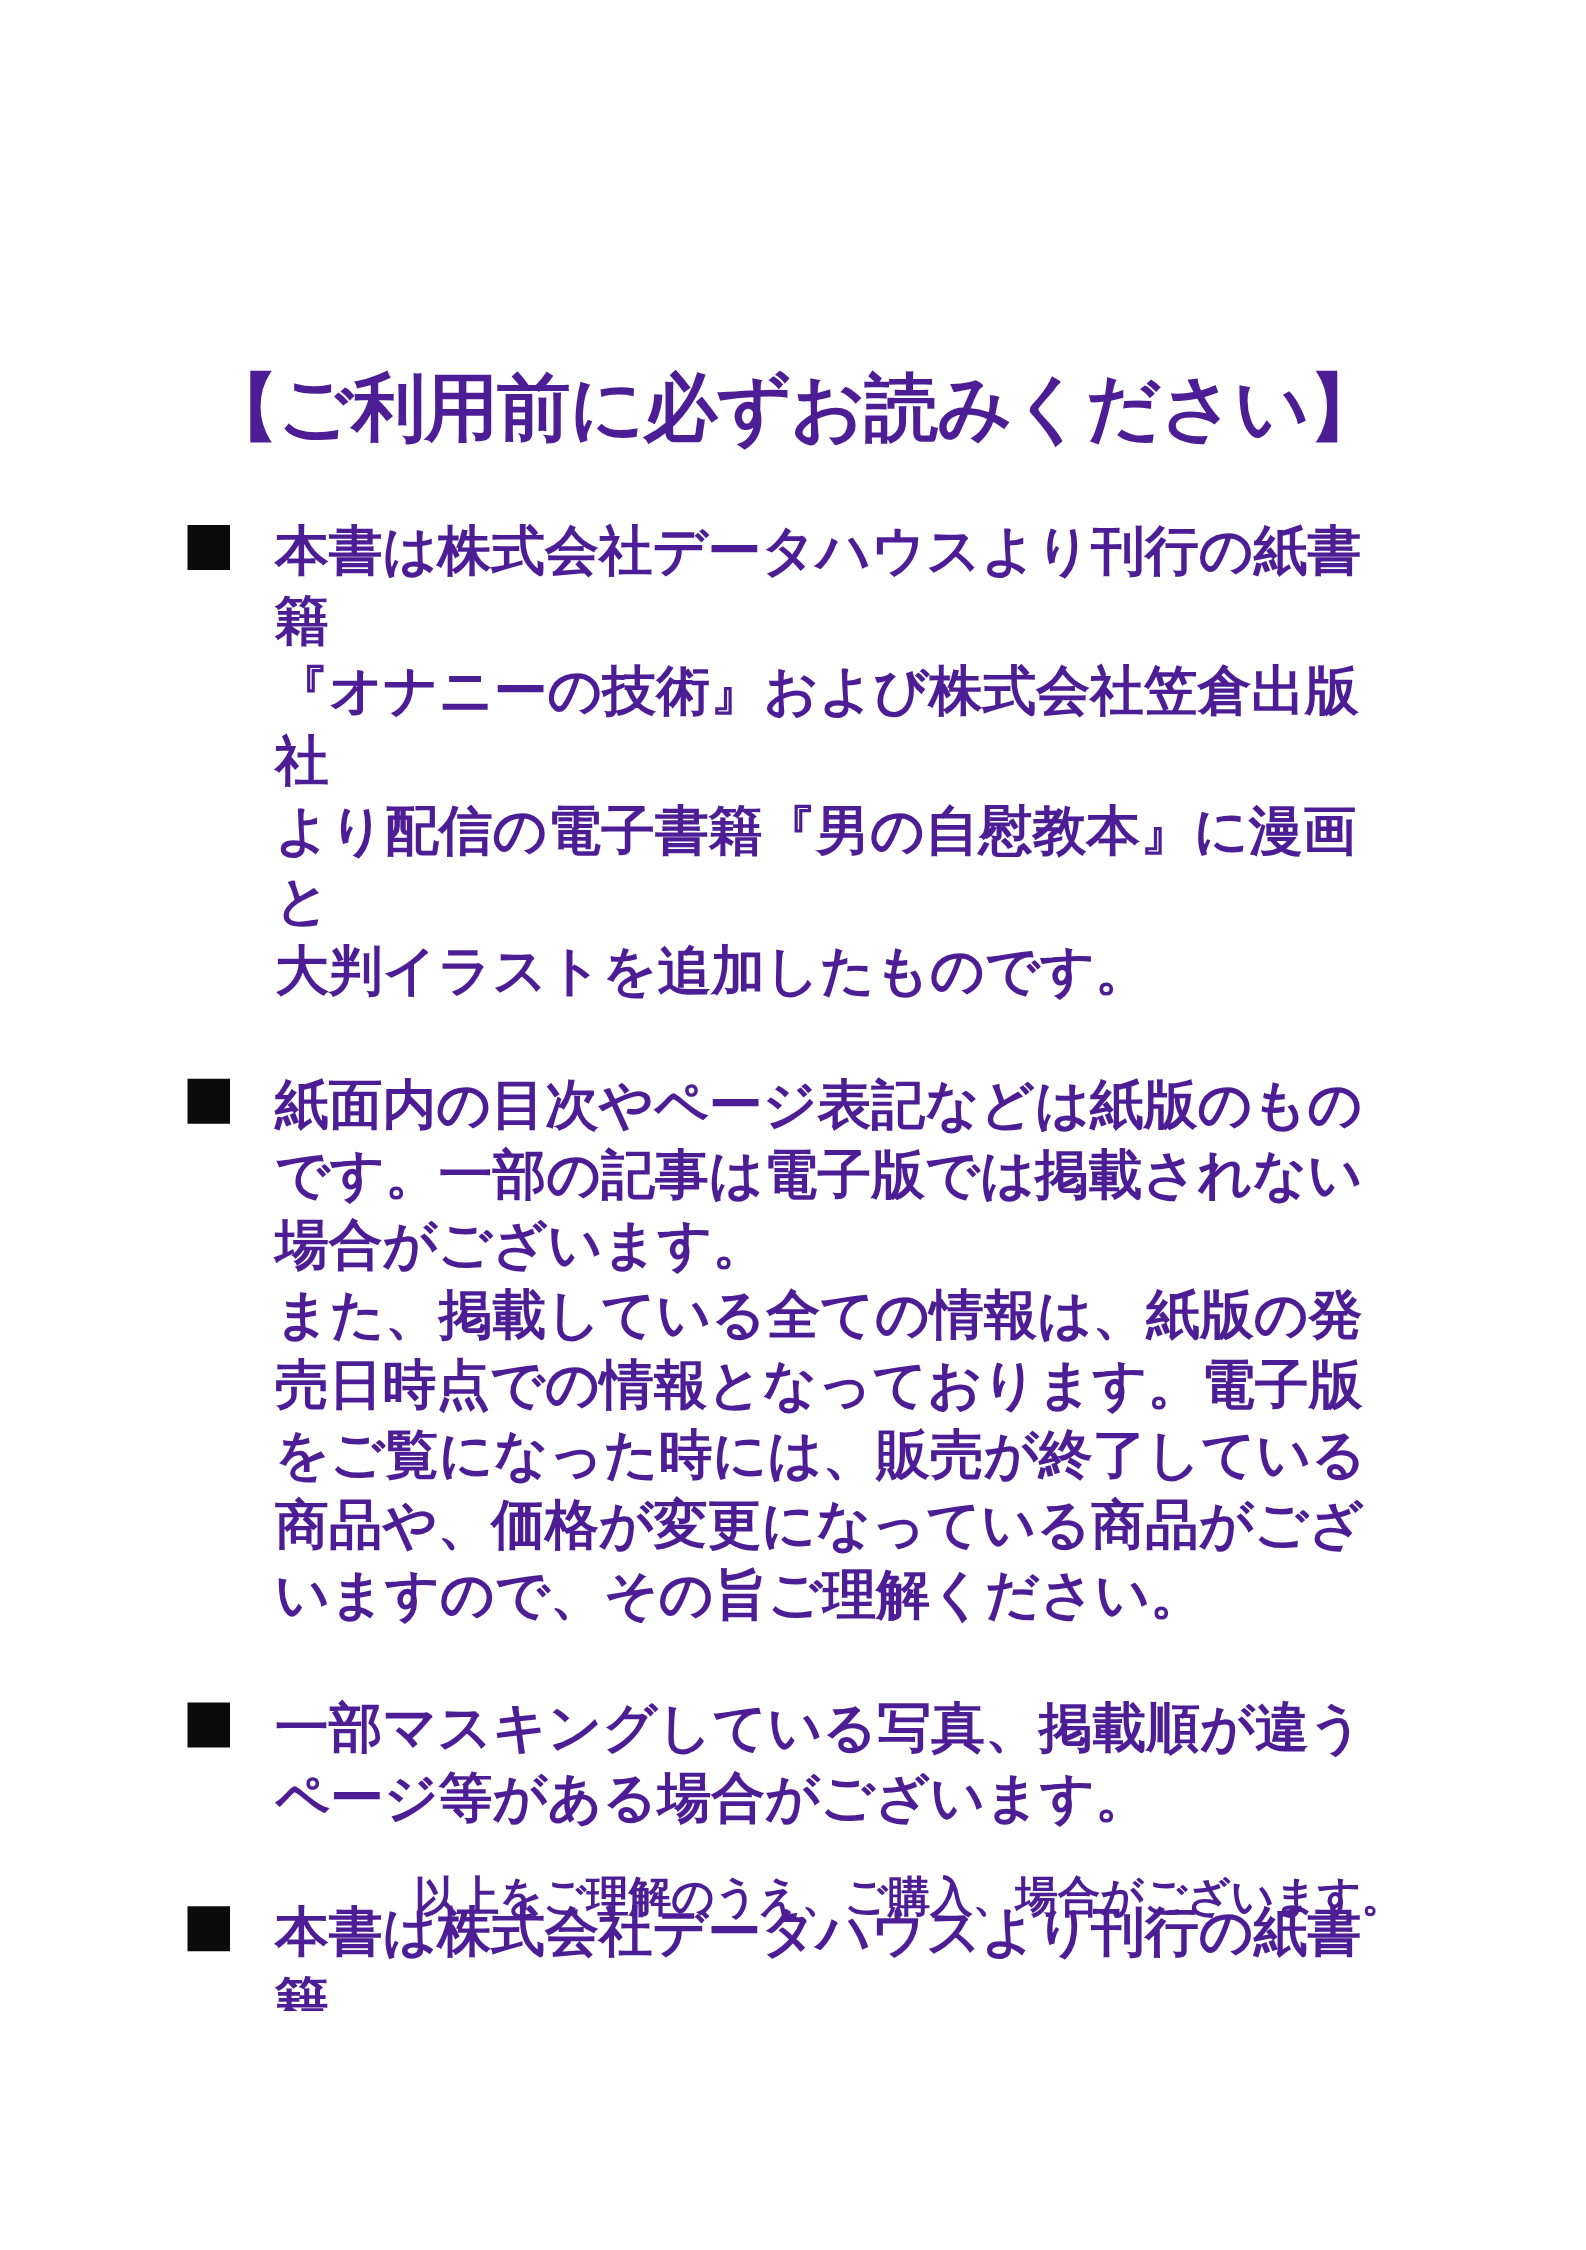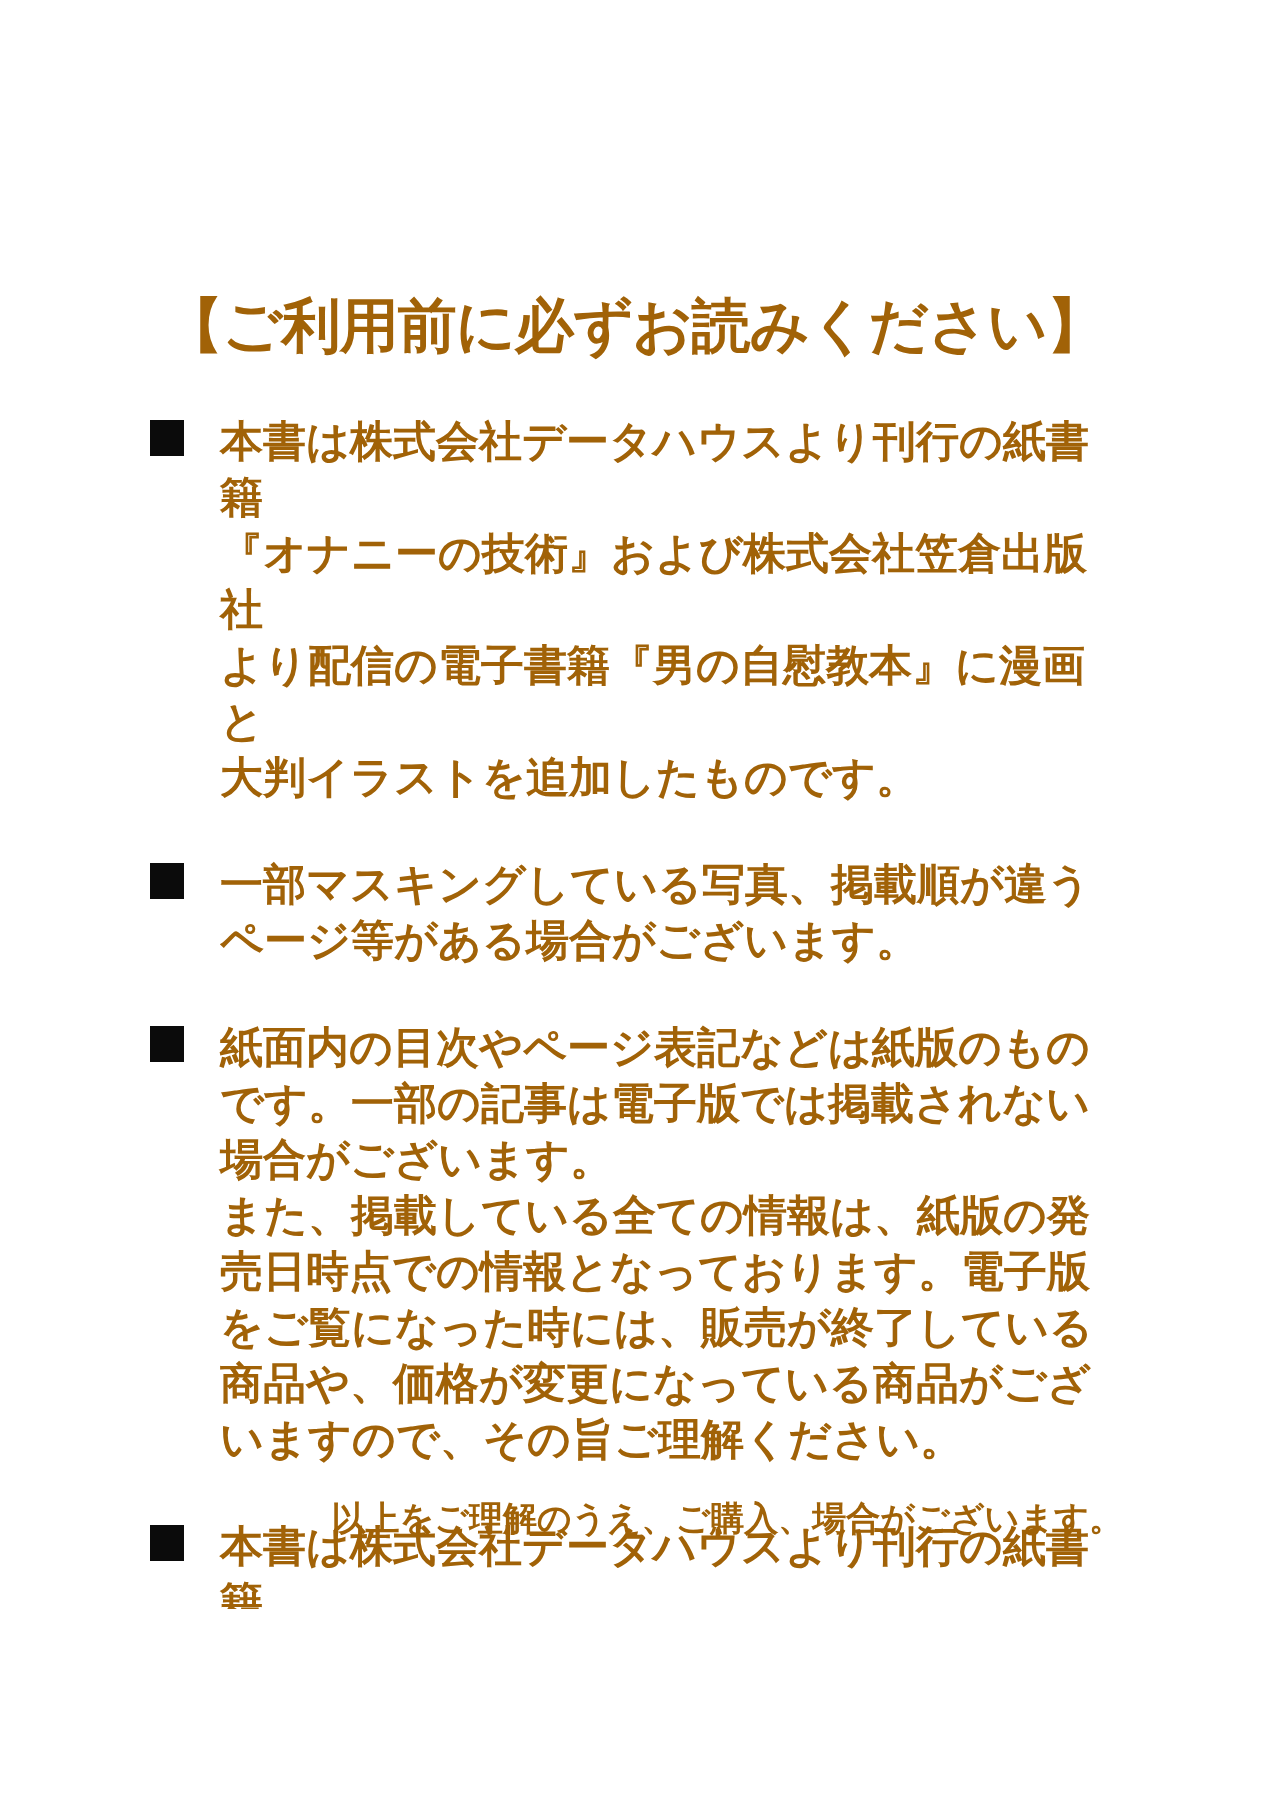--- a/index.html
+++ b/index.html
@@ -5,21 +5,21 @@
   html, body {
     margin: 0;
     padding: 0;
     background: #ffffff;
   }
   .page {
     position: relative;
     width: 1269px;
     height: 1609px;
     background: #ffffff;
-    color: #a16207;
+    color: #4c1d95;
     font-family: "Liberation Sans", "DejaVu Sans", sans-serif;
     font-weight: bold;
     overflow: hidden;
   }
   .page-title {
     position: absolute;
     top: 287px;
     left: 0;
     width: 100%;
     text-align: center;
@@ -84,36 +84,36 @@
       <div class="bullet-text">本書は株式会社データハウスより刊行の紙書籍
 『オナニーの技術』および株式会社笠倉出版社
 より配信の電子書籍『男の自慰教本』に漫画と
 大判イラストを追加したものです。</div>
     </div>
 
     <div class="bullet-item">
       <div class="bullet-marker-col">
         <div class="bullet-square"></div>
       </div>
-      <div class="bullet-text">一部マスキングしている写真、掲載順が違う
-ページ等がある場合がございます。</div>
-    </div>
-
-    <div class="bullet-item">
-      <div class="bullet-marker-col">
-        <div class="bullet-square"></div>
-      </div>
       <div class="bullet-text">紙面内の目次やページ表記などは紙版のもの
 です。一部の記事は電子版では掲載されない
 場合がございます。
 また、掲載している全ての情報は、紙版の発
 売日時点での情報となっております。電子版
 をご覧になった時には、販売が終了している
 商品や、価格が変更になっている商品がござ
 いますので、その旨ご理解ください。</div>
+    </div>
+
+    <div class="bullet-item">
+      <div class="bullet-marker-col">
+        <div class="bullet-square"></div>
+      </div>
+      <div class="bullet-text">一部マスキングしている写真、掲載順が違う
+ページ等がある場合がございます。</div>
     </div>
 
     <div class="bullet-item">
       <div class="bullet-marker-col">
         <div class="bullet-square"></div>
       </div>
       <div class="bullet-text">本書は株式会社データハウスより刊行の紙書籍
 ケート、クーポンなどがございます。</div>
     </div>
 

